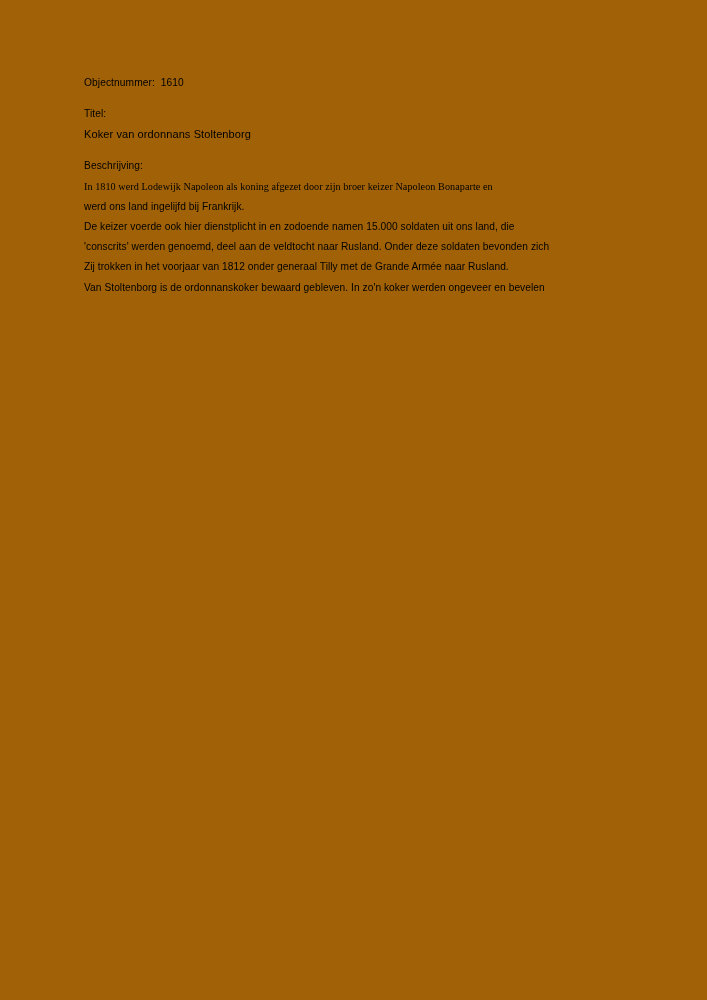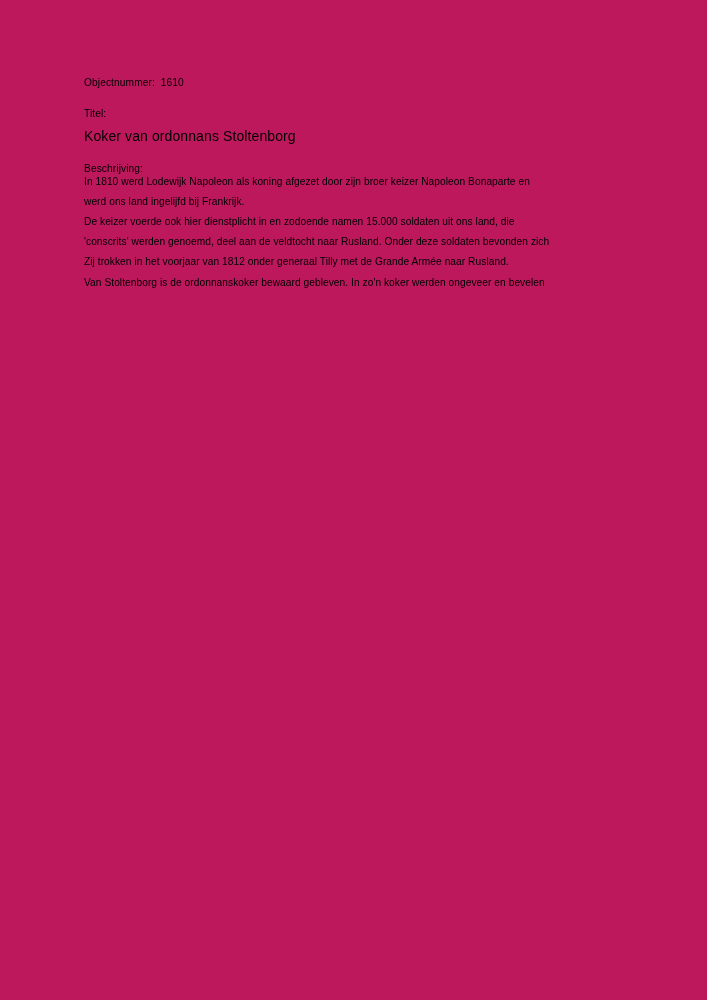--- a/index.html
+++ b/index.html
@@ -11,21 +11,21 @@
     width: 707px;
     height: 1000px;
     font-family: "Liberation Sans", sans-serif;
     color: #000000;
     -webkit-font-smoothing: antialiased;
   }
   .page {
     position: relative;
     width: 707px;
     height: 1000px;
-    background: #be185d;
+    background: #a16207;
     box-sizing: border-box;
     padding: 78px 80px 0 84px;
   }
   .doc-body {
     font-size: 10.2px;
     line-height: 1.0;
   }
   .field-line {
     font-size: 10.2px;
     letter-spacing: 0.1px;
@@ -34,35 +34,36 @@
   .block {
     margin: 0;
   }
   .spacer-sm { height: 21px; }
   .spacer-md { height: 21px; }
   .label {
     font-size: 10.2px;
     letter-spacing: 0.1px;
   }
   .value-line {
-    font-size: 14px;
+    font-size: 11px;
     letter-spacing: 0.1px;
     margin-top: 10px;
   }
   .para {
     font-size: 10.2px;
     letter-spacing: 0.05px;
     margin: 0;
   }
   .para-line {
     margin-top: 10px;
     white-space: pre-wrap;
   }
   .para-line:first-child {
-    margin-top: 2px;
+    margin-top: 10px;
+    font-family: Liberation Serif, serif;
   }
 </style>
 </head>
 <body>
 
 <div class="page">
   <div class="doc-body">
 
     <div class="block">
       <span class="field-line">Objectnummer:</span><span class="field-line">&nbsp; </span><span class="field-line">1610</span>

